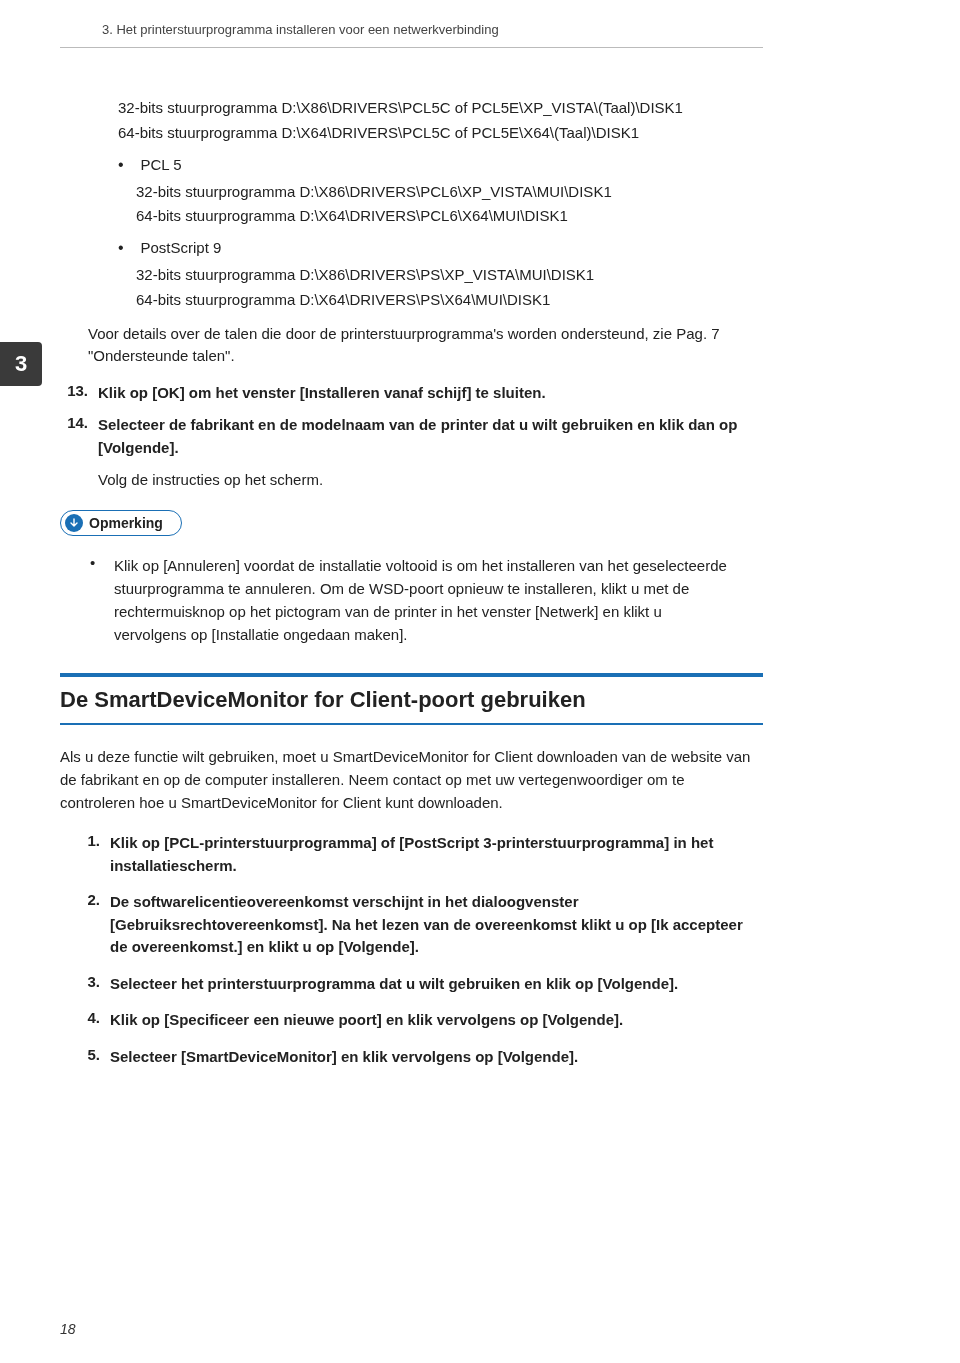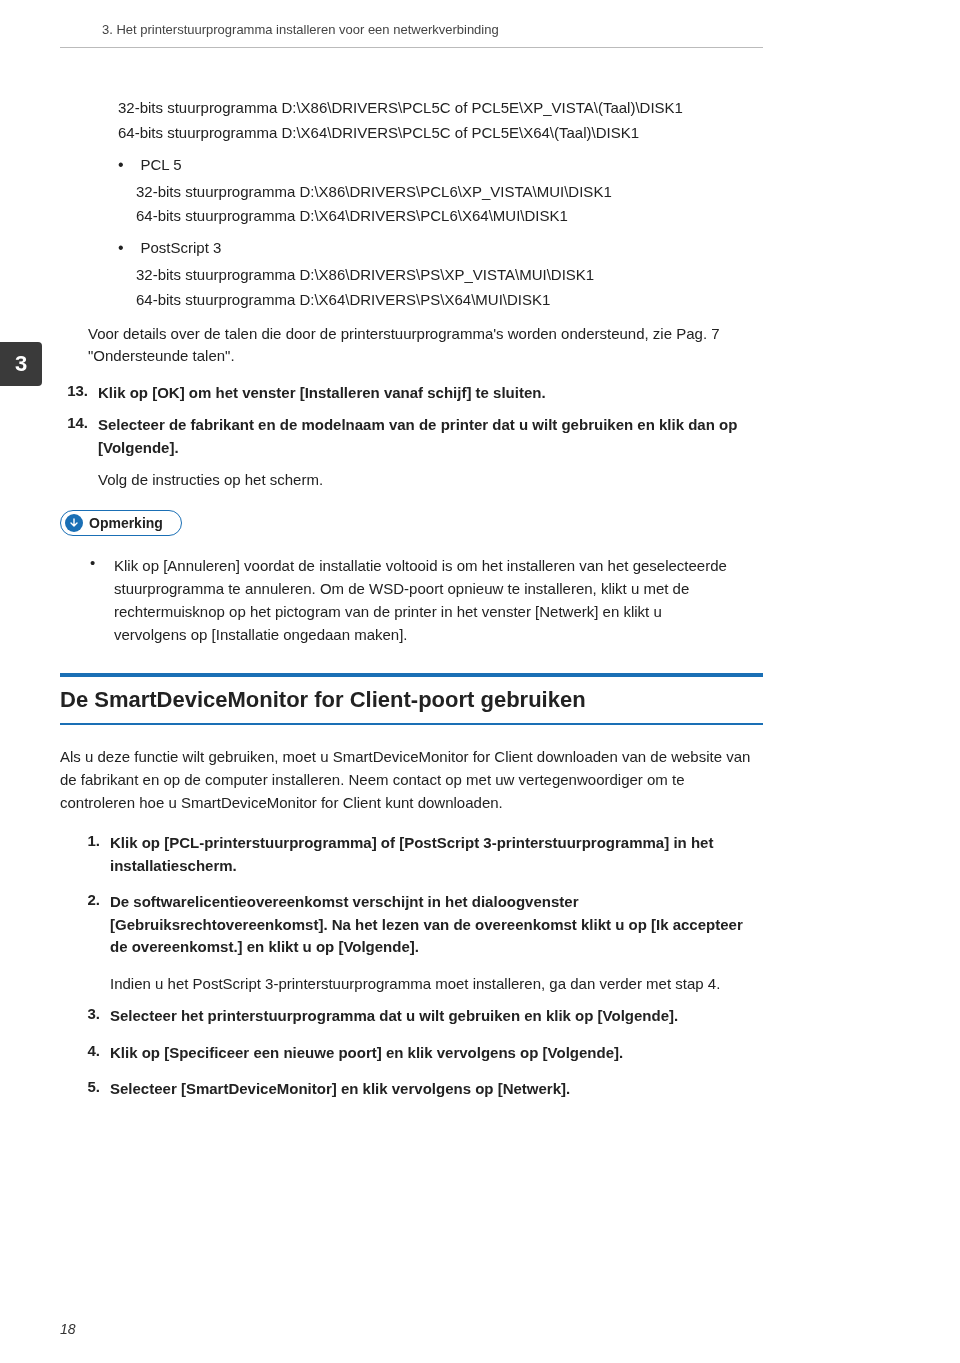--- a/index.html
+++ b/index.html
@@ -82,21 +82,21 @@
       <span class="dot">•</span>
       <span class="label">PCL 5</span>
     </div>
     <div style="margin-left:18px">
       <div class="path-line">32-bits stuurprogramma D:\X86\DRIVERS\PCL6\XP_VISTA\MUI\DISK1</div>
       <div class="path-line">64-bits stuurprogramma D:\X64\DRIVERS\PCL6\X64\MUI\DISK1</div>
     </div>
 
     <div class="sub-bullet">
       <span class="dot">•</span>
-      <span class="label">PostScript 3</span>
+      <span class="label">PostScript 9</span>
     </div>
     <div style="margin-left:18px">
       <div class="path-line">32-bits stuurprogramma D:\X86\DRIVERS\PS\XP_VISTA\MUI\DISK1</div>
       <div class="path-line">64-bits stuurprogramma D:\X64\DRIVERS\PS\X64\MUI\DISK1</div>
     </div>
 
     <div class="note-para" style="margin-left:-30px">Voor details over de talen die door de printerstuurprogramma's worden ondersteund, zie Pag. 7 "Ondersteunde talen".</div>
 
     <div style="margin-left:-58px">
       <div class="step-row">
@@ -134,31 +134,30 @@
 
     <div class="steps2" style="margin-left:-40px">
       <div class="step-row">
         <div class="step-num">1.</div>
         <div class="step-body bold">Klik op [PCL-printerstuurprogramma] of [PostScript 3-printerstuurprogramma] in het installatiescherm.</div>
       </div>
       <div class="step-row">
         <div class="step-num">2.</div>
         <div class="step-body bold">De softwarelicentieovereenkomst verschijnt in het dialoogvenster [Gebruiksrechtovereenkomst]. Na het lezen van de overeenkomst klikt u op [Ik accepteer de overeenkomst.] en klikt u op [Volgende].</div>
       </div>
-      <div class="step-sub" style="margin-left:32px">Indien u het PostScript 3-printerstuurprogramma moet installeren, ga dan verder met stap 4.</div>
       <div class="step-row">
         <div class="step-num">3.</div>
         <div class="step-body bold">Selecteer het printerstuurprogramma dat u wilt gebruiken en klik op [Volgende].</div>
       </div>
       <div class="step-row">
         <div class="step-num">4.</div>
         <div class="step-body bold">Klik op [Specificeer een nieuwe poort] en klik vervolgens op [Volgende].</div>
       </div>
       <div class="step-row">
         <div class="step-num">5.</div>
-        <div class="step-body bold">Selecteer [SmartDeviceMonitor] en klik vervolgens op [Netwerk].</div>
+        <div class="step-body bold">Selecteer [SmartDeviceMonitor] en klik vervolgens op [Volgende].</div>
       </div>
     </div>
 
   </div>
 
   <div class="page-num">18</div>
 </div>
 
 </body></html>

